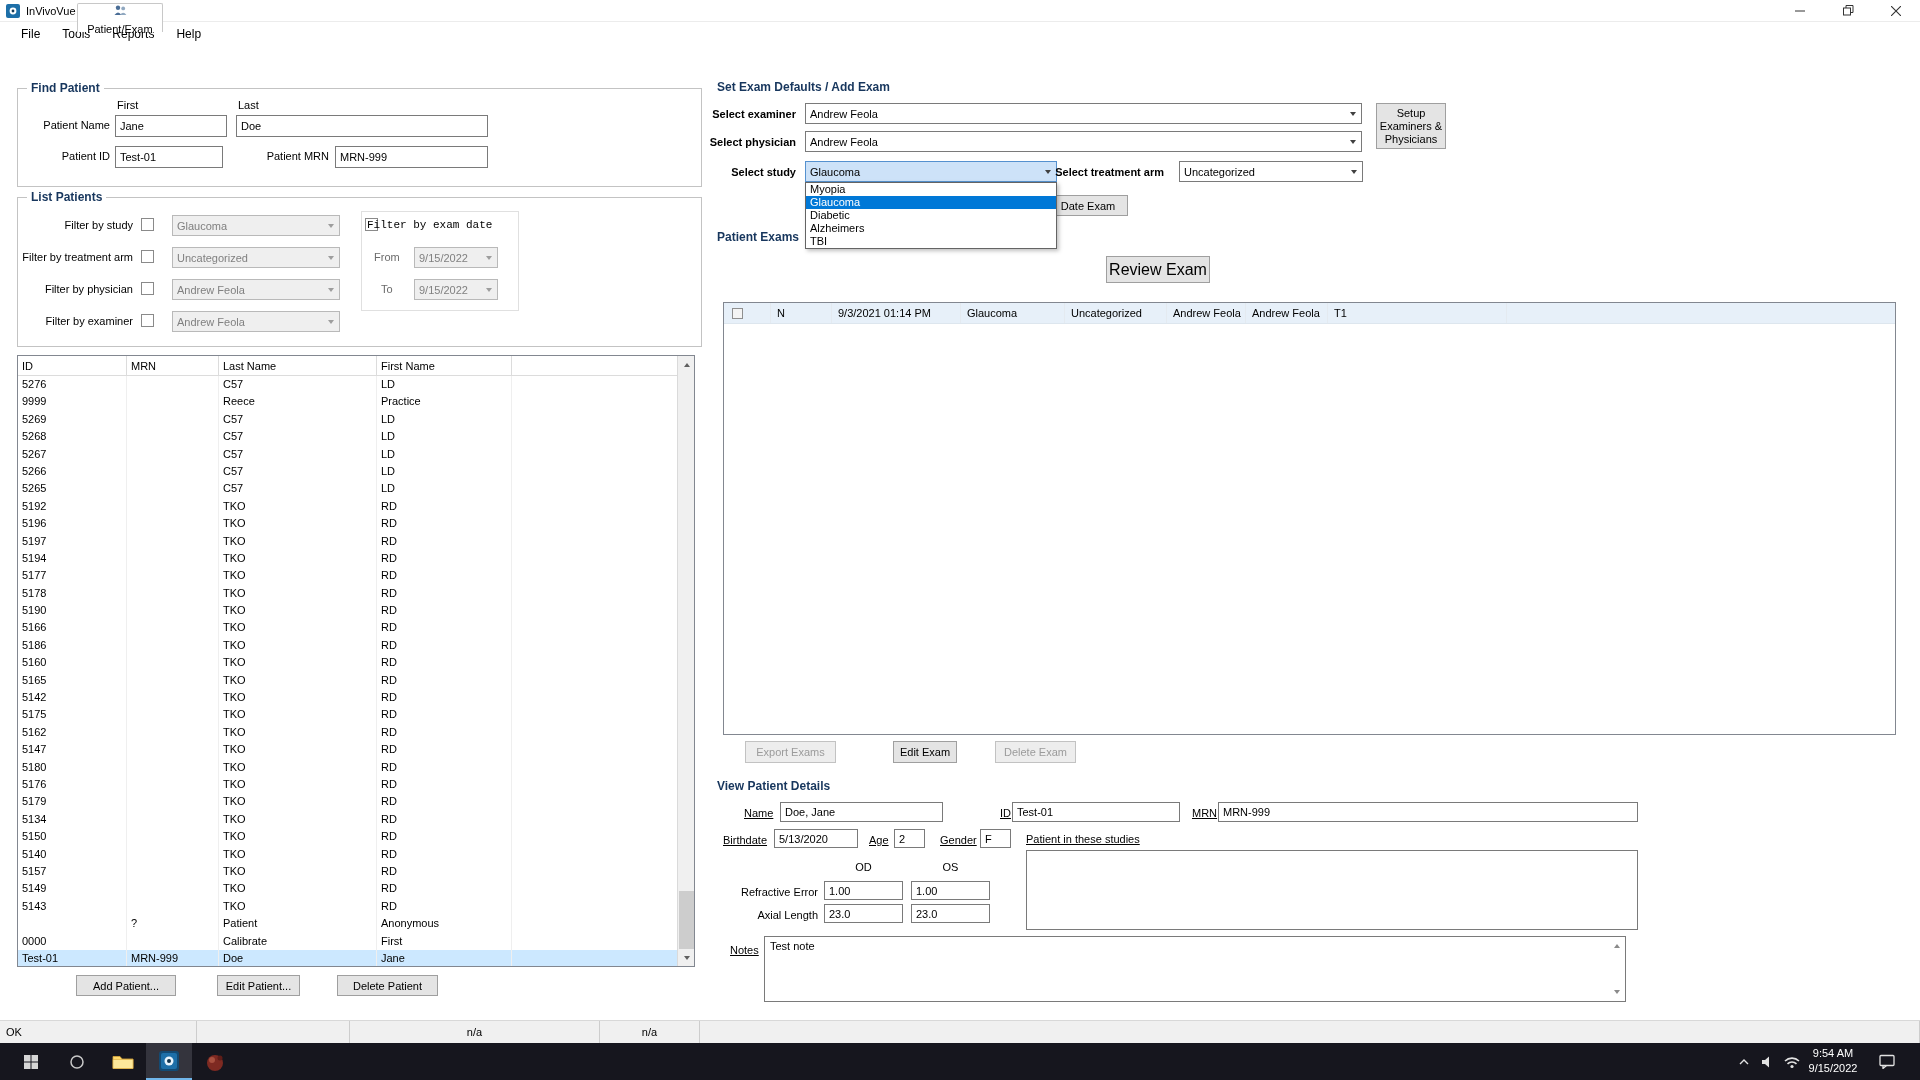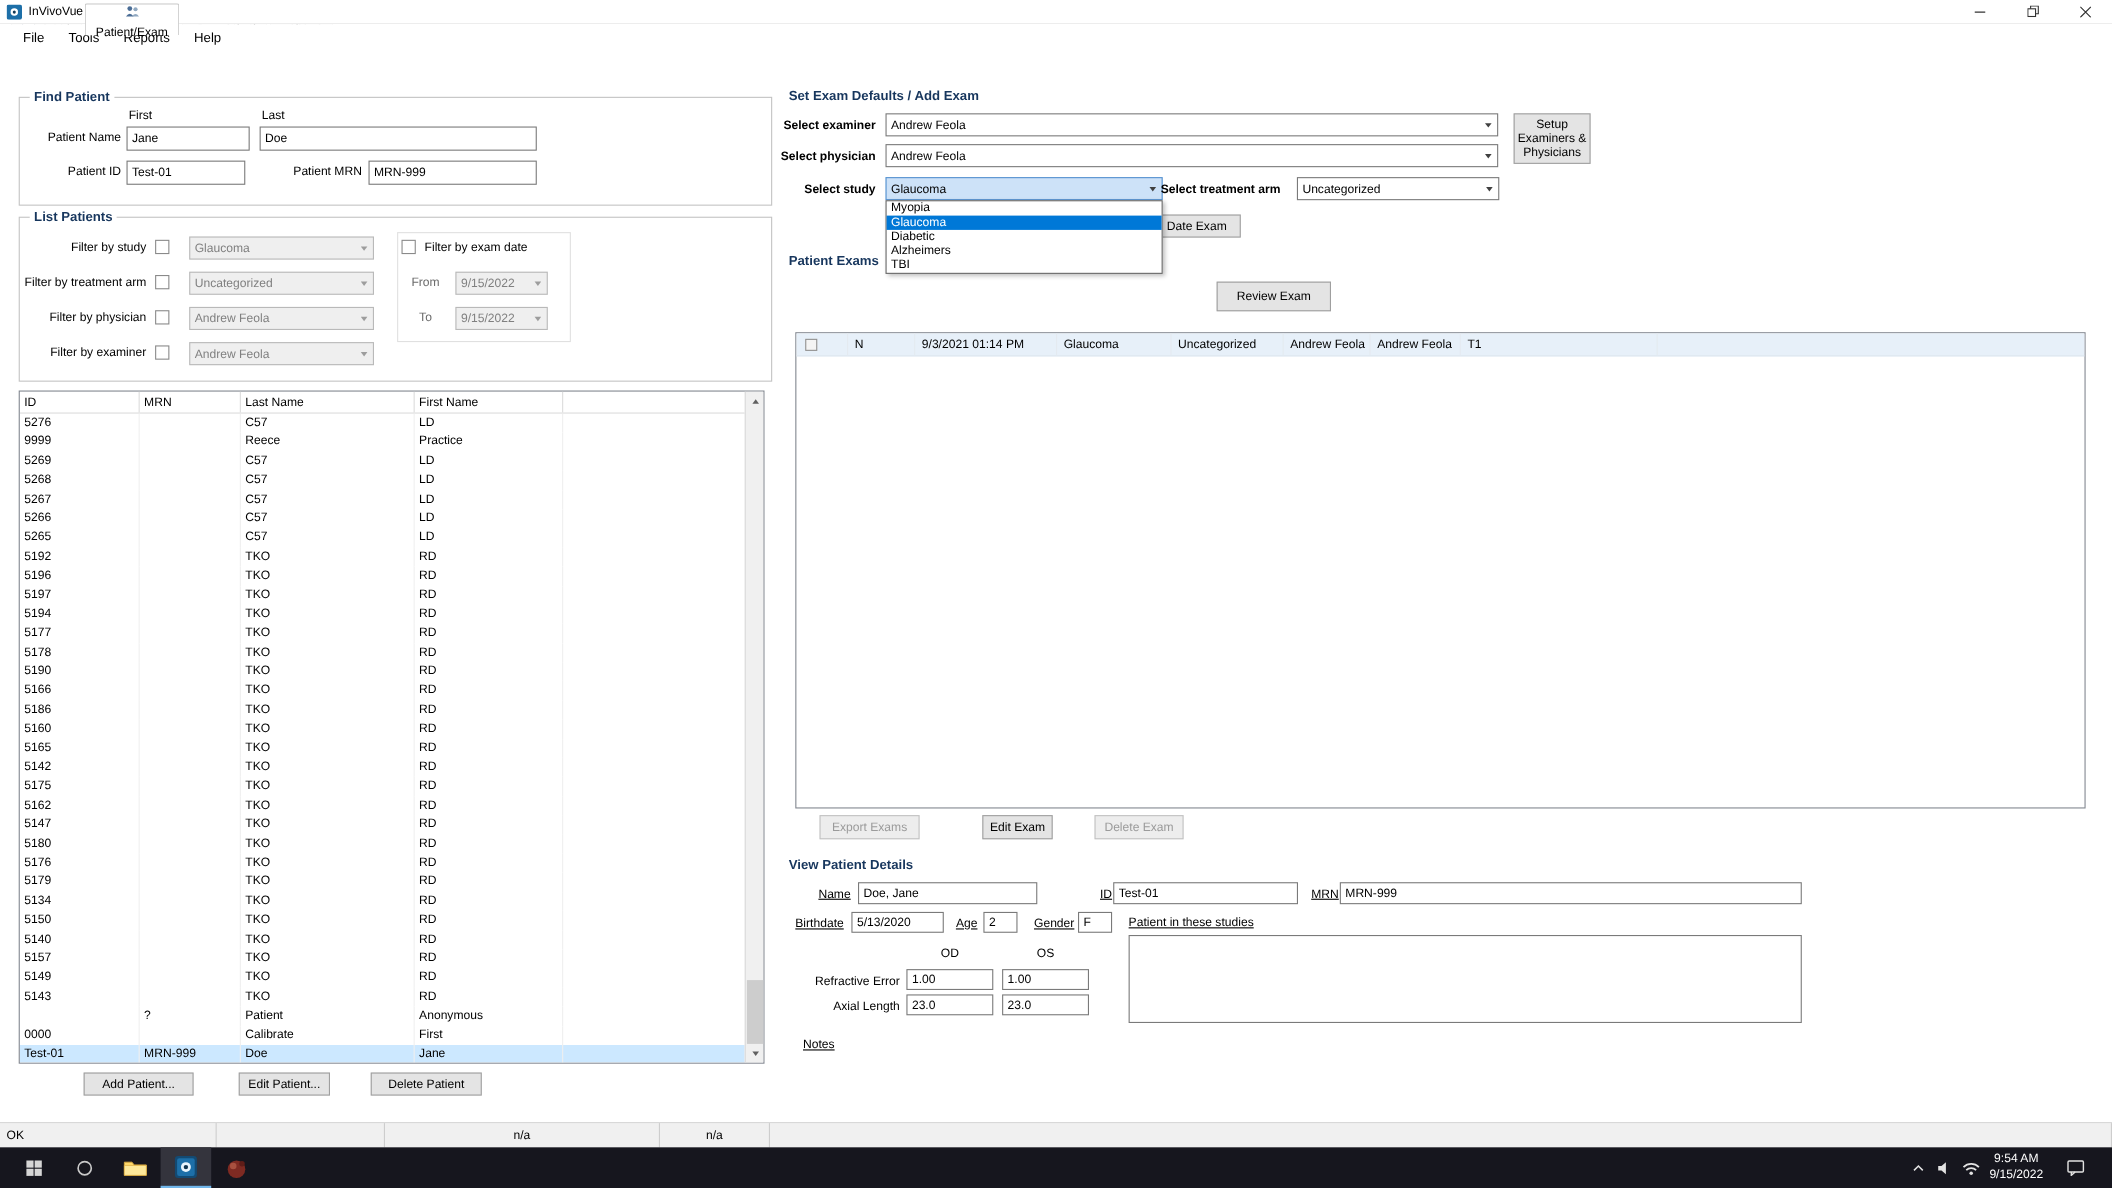--- a/index.html
+++ b/index.html
@@ -184,21 +184,21 @@
 
     <span class="abs lbl rlbl" style="left:0;top:21px;width:115px;">Filter by study</span>
     <div class="cb" style="left:123px;top:20px;"></div>
     <div class="combo disabled" style="left:154px;top:17px;width:168px;">
       <span>Glaucoma</span>
       <span class="carrow">
           <span class="tri-down"></span>
         </span>
     </div>
     <div class="cb" style="left:347px;top:20px;"></div>
-    <span class="abs lbl" style="left:368px;top:21px;">Filter by exam date</span>
+    <span class="abs lbl" style="left:349px;top:21px;font-family:Liberation Mono, monospace;">Filter by exam date</span>
 
     <span class="abs lbl rlbl" style="left:0;top:53px;width:115px;">Filter by treatment arm</span>
     <div class="cb" style="left:123px;top:52px;"></div>
     <div class="combo disabled" style="left:154px;top:49px;width:168px;">
       <span>Uncategorized</span>
       <span class="carrow">
           <span class="tri-down"></span>
         </span>
     </div>
     <span class="abs lbl" style="left:356px;top:53px;color:#6b6b6b;">From</span>
@@ -536,21 +536,21 @@
 
   <div class="ddlist">
       <div class="dditem">Myopia</div>
       <div class="dditem ddsel">Glaucoma</div>
       <div class="dditem">Diabetic</div>
       <div class="dditem">Alzheimers</div>
       <div class="dditem">TBI</div>
     </div>
 
   <span class="abs lbl blbl" style="left:717px;top:230px;font-size:12px;color:#17365d;">Patient Exams</span>
-  <div class="btn" style="left:1106px;top:256px;width:104px;height:27px;font-size:11px;">Review Exam</div>
+  <div class="btn" style="left:1106px;top:256px;width:104px;height:27px;font-size:16px;">Review Exam</div>
 
   <div class="etable">
     <div>
         <div class="erow">
           <div class="ecell ec0">
             <span class="mini-cb"></span>
           </div>
           <div class="ecell ec1">N</div>
           <div class="ecell ec2">9/3/2021 01:14 PM</div>
           <div class="ecell ec3">Glaucoma</div>
@@ -588,20 +588,29 @@
   <span class="abs lbl" style="left:824px;top:861px;width:79px;text-align:center;">OD</span>
   <span class="abs lbl" style="left:911px;top:861px;width:79px;text-align:center;">OS</span>
   <span class="abs lbl rlbl" style="left:724px;top:886px;width:94px;">Refractive Error</span>
   <input class="tb" style="left: 824px; top: 881px; width: 79px; height: 19px;" value="1.00">
   <input class="tb" style="left: 911px; top: 881px; width: 79px; height: 19px;" value="1.00">
   <span class="abs lbl rlbl" style="left:724px;top:909px;width:94px;">Axial Length</span>
   <input class="tb" style="left: 824px; top: 904px; width: 79px; height: 19px;" value="23.0">
   <input class="tb" style="left: 911px; top: 904px; width: 79px; height: 19px;" value="23.0">
 
   <span class="abs lbl ulbl" style="left:730px;top:944px;">Notes</span>
+  <div class="listbox" style="left:764px;top:936px;width:862px;height:66px;padding:3px 16px 3px 5px;">
+    <span>Test note</span>
+    <span class="note-arrow" style="top:4px;">
+        <span class="tri-up" style="border-bottom-color:#8a8a8a;"></span>
+      </span>
+    <span class="note-arrow" style="bottom:4px;">
+        <span class="tri-down" style="border-top-color:#8a8a8a;"></span>
+      </span>
+  </div>
 
   <div class="statusbar">
       <div class="scell left" style="width: 197px;">OK</div>
       <div class="scell" style="width: 153px;"></div>
       <div class="scell" style="width: 250px;">n/a</div>
       <div class="scell" style="width: 100px;">n/a</div>
       <div class="scell" style="width: 1220px;"></div>
     </div>
 
   <div class="taskbar">

